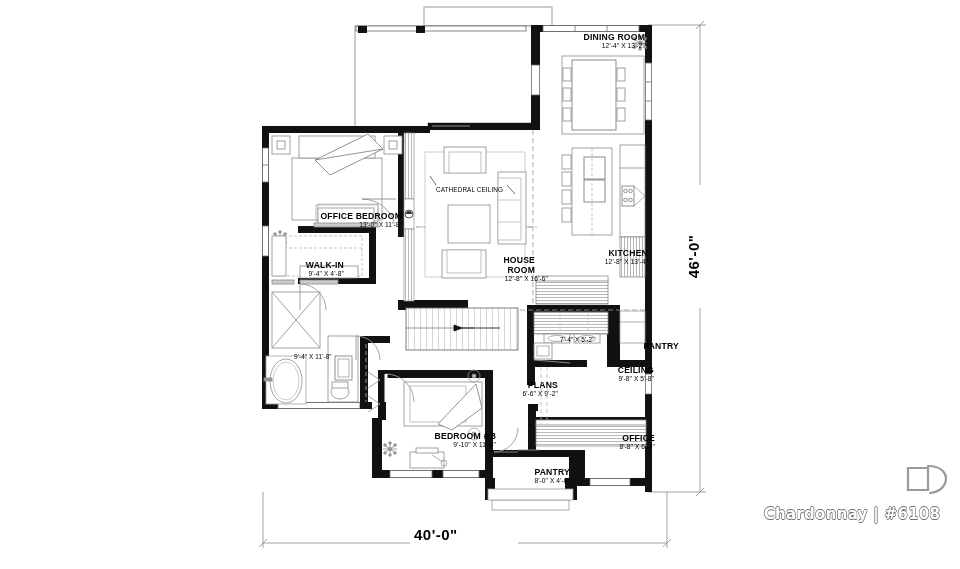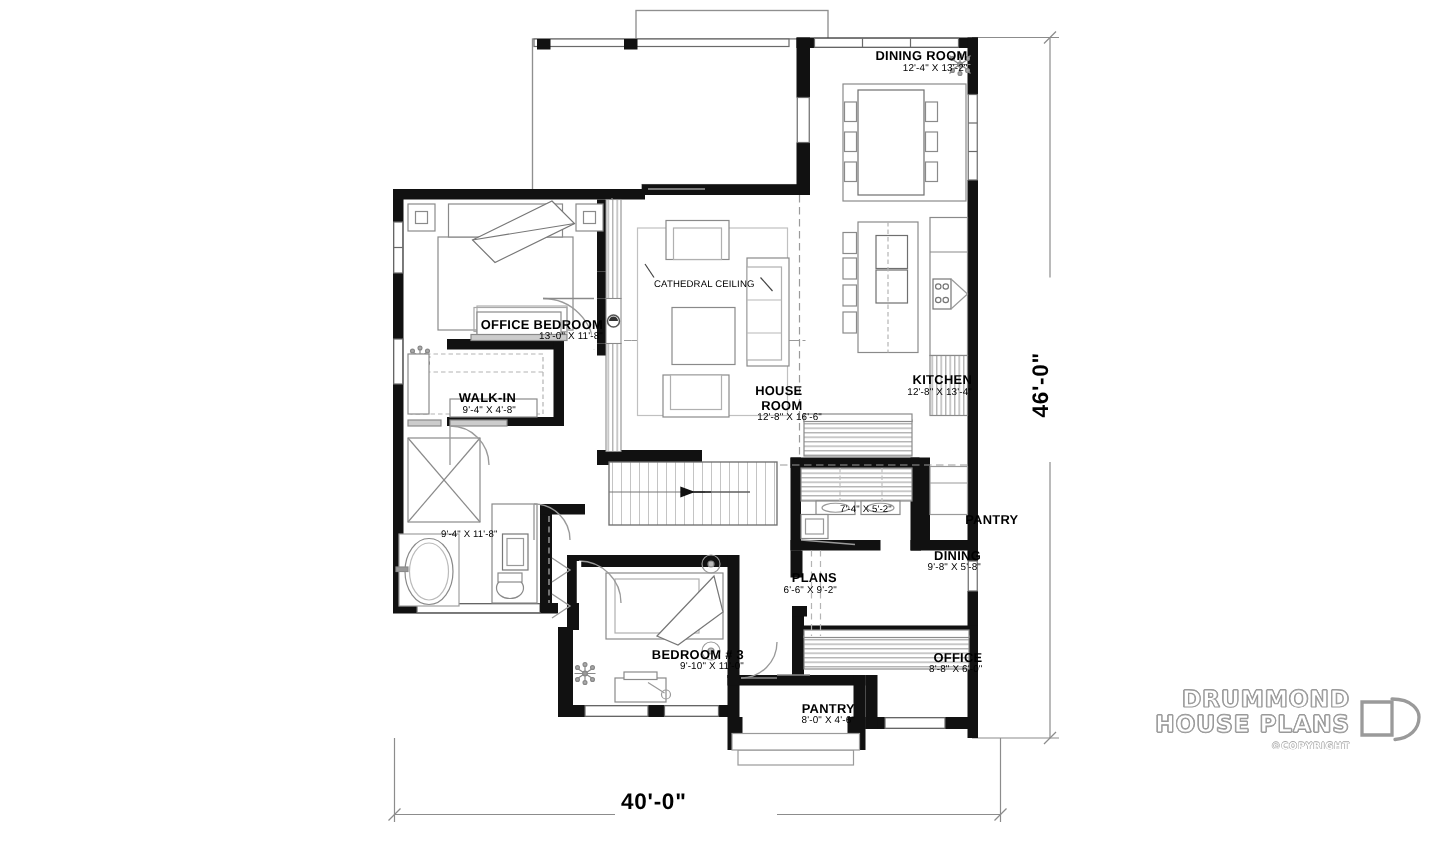--- a/index.html
+++ b/index.html
@@ -585,21 +585,21 @@
     <span class="rl-name">KITCHEN</span>
     <span class="rl-dim">12'-8" X 13'-4"</span>
   </div>
 
   <div class="room-label" id="lbl-pantry" style="left:597px; top:342px; width:54px;padding-left:28px;">
     <span class="rl-name">PANTRY</span>
     <span class="rl-dim"></span>
   </div>
 
   <div class="room-label" id="lbl-mudroom" style="left:558px; top:366px; width:96px;">
-    <span class="rl-name">DINING</span>
+    <span class="rl-name">CEILING</span>
     <span class="rl-dim">9'-8" X 5'-8"</span>
   </div>
 
   <div class="room-label" id="lbl-hall" style="left:490px; top:381px; width:68px;">
     <span class="rl-name">PLANS</span>
     <span class="rl-dim">6'-6" X 9'-2"</span>
   </div>
 
   <div class="room-label" id="lbl-bedroom-2" style="left:388px; top:432px; width:108px;">
     <span class="rl-name">BEDROOM # 3</span>
@@ -621,25 +621,21 @@
   <div class="note-label" id="dim-laundry" style="left:560px; top:336px;">7'-4" X 5'-2"</div>
 
   <div class="note-label" id="note-cathedral" style="left:436px; top:186px;">CATHEDRAL CEILING</div>
 
   <div class="dim-text" id="dim-bottom-text">40'-0"</div>
 
   <div class="dim-text" id="dim-right-text">46'-0"</div>
 
   <div id="brand-block">
     <div id="brand-logo-row">
-      <div class="brand-words">
-        <span class="brand-line1">DRUMMOND</span>
-        <span class="brand-line2">HOUSE PLANS</span>
-        <span class="brand-copyright">©COPYRIGHT</span>
-      </div>
       <svg id="brand-mark" width="48" height="40" viewBox="0 0 48 40">
         <path d="M6 30 L6 8 L26 8 L26 30 Z" fill="none" stroke="#9a9a9a" stroke-width="2.2"></path>
         <path d="M26 6 C40 6 44 14 44 18 C44 26 38 32 28 33" fill="none" stroke="#9a9a9a" stroke-width="2.2" stroke-linecap="round"></path>
       </svg>
     </div>
+    <div id="brand-title">Chardonnay | #6108</div>
   </div>
 
 </div>
 
 </body></html>

